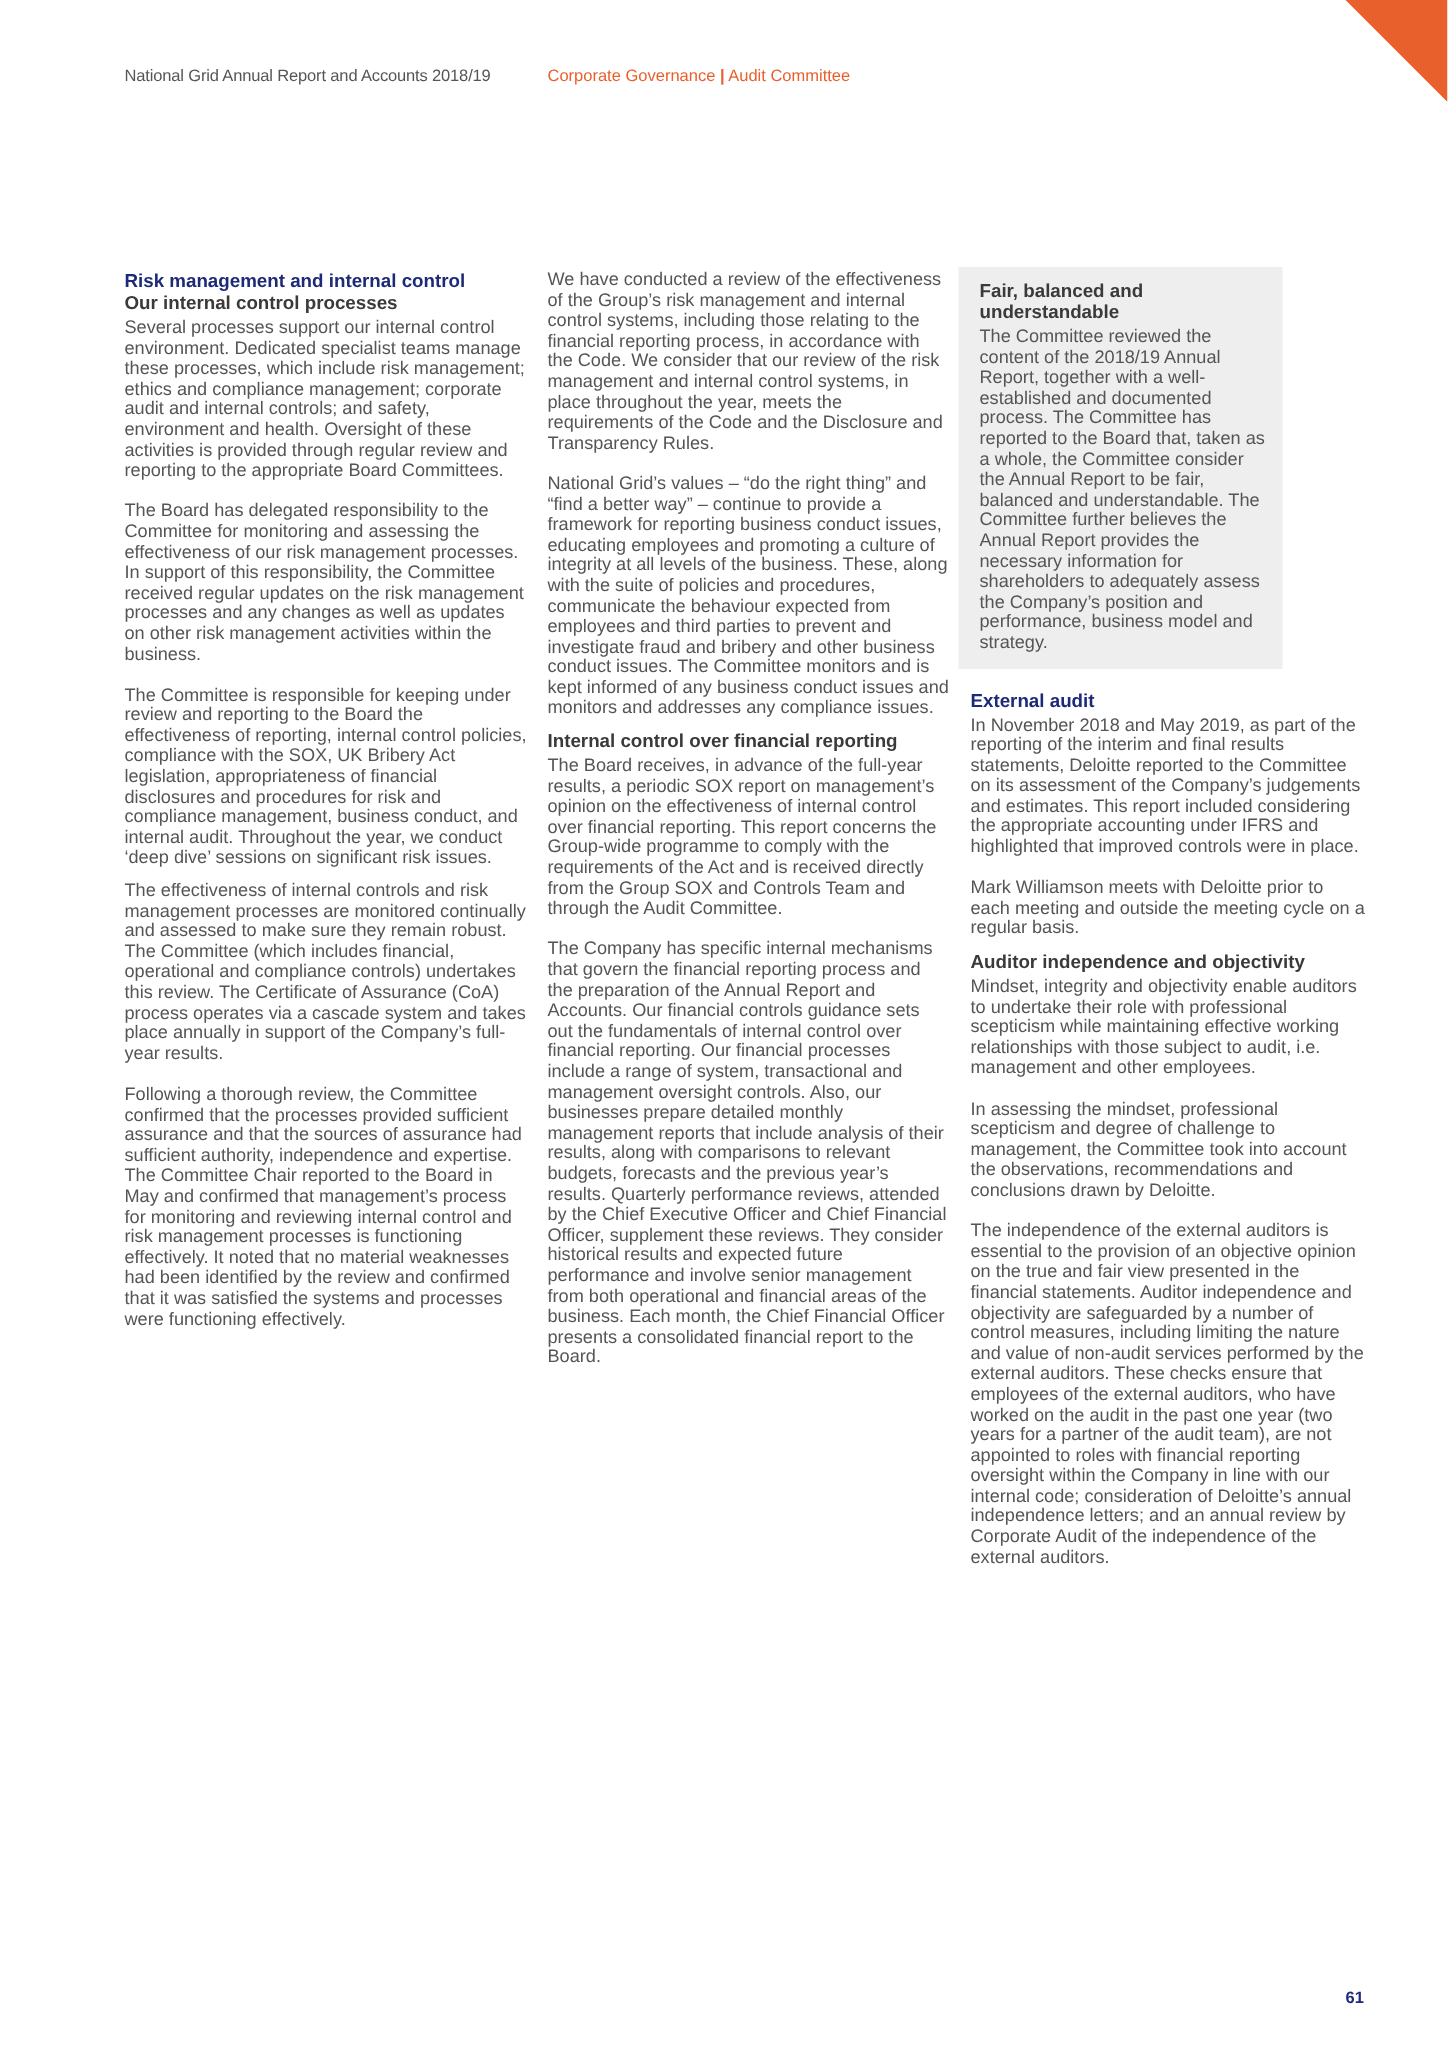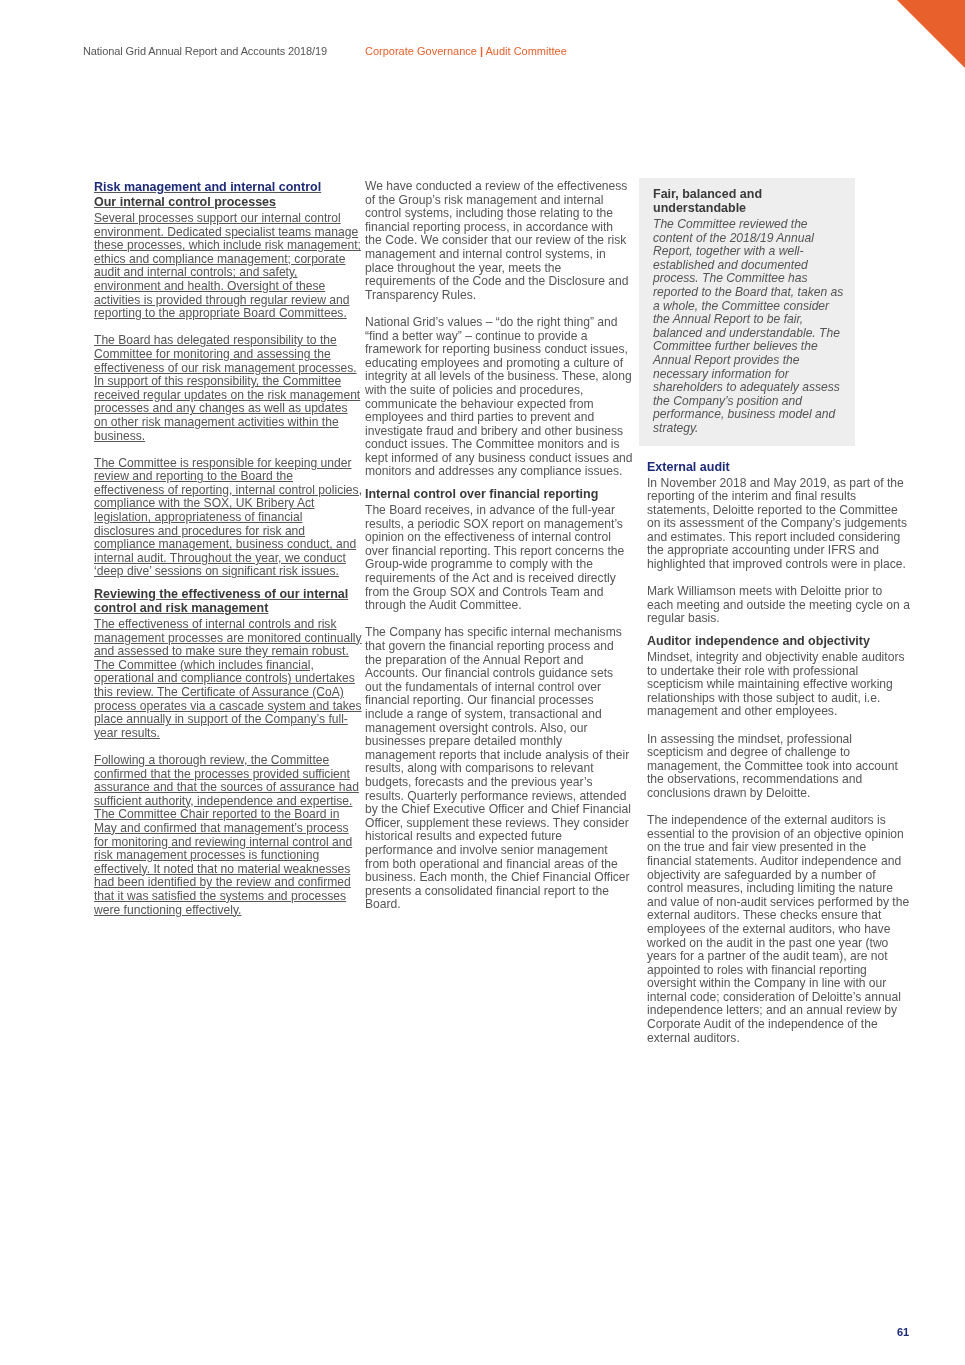--- a/index.html
+++ b/index.html
@@ -16,36 +16,36 @@
       white-space: nowrap; letter-spacing: -0.1px;
     }
     .section-header {
       position: absolute; top: 45px; left: 365px; font-size: 11px; white-space: nowrap;
     }
     .section-header .strong { color: #e8602c; font-weight: normal; }
     .section-header .sep { color: #e8602c; font-weight: bold; }
     .section-header .sub { color: #e8602c; margin-top: 12px; }
 
     .col { position: absolute; top: 180px; width: 268px; font-size: 12.1px; line-height: 13.6px; color: #555555; }
-    .col1 { left: 94px; text-decoration: underline; }
+    .col1 { left: 83px; }
     .col2 { left: 365px; }
     .col3 { left: 647px; width: 263px; }
 
     .h-navy { color: #1c2a78; font-weight: bold; font-size: 12.5px; line-height: 14px; margin-bottom: 3px; }
     .h-dark { color: #3a3a3a; font-weight: bold; font-size: 12.5px; line-height: 14px; margin-bottom: 3px; }
     p { margin-bottom: 13.6px; }
     p.tight { margin-bottom: 8px; }
 
     .col1 .h-navy { margin-bottom: 1px; }
 
     .grey-box {
       background: #eeeeee; margin: 0 0 0 -8px; padding: 9px 8px 10px 14px; width: 216px;
       margin-left: -8px;
     }
-    .grey-box p { margin-bottom: 0; font-style: italic; }
+    .grey-box p { margin-bottom: 0; }
 
     .page-number {
       position: absolute; top: 1326px; left: 897px; font-size: 11px; font-weight: bold; color: #1c2a78;
     }
   </style>
 </head>
 <body>
 
 <div class="corner-triangle"></div>
 
@@ -55,21 +55,20 @@
   <span class="sep">|</span>
   <span class="sub">Audit Committee</span>
 </div>
 
 <div class="col col1">
   <div class="h-navy">Risk management and internal control</div>
   <div class="h-dark">Our internal control processes</div>
   <p>Several processes support our internal control environment. Dedicated specialist teams manage these processes, which include risk management; ethics and compliance management; corporate audit and internal controls; and safety, environment and health. Oversight of these activities is provided through regular review and reporting to the appropriate Board Committees.</p>
   <p>The Board has delegated responsibility to the Committee for monitoring and assessing the effectiveness of our risk management processes. In support of this responsibility, the Committee received regular updates on the risk management processes and any changes as well as updates on other risk management activities within the business.</p>
   <p class="tight">The Committee is responsible for keeping under review and reporting to the Board the effectiveness of reporting, internal control policies, compliance with the SOX, UK Bribery Act legislation, appropriateness of financial disclosures and procedures for risk and compliance management, business conduct, and internal audit. Throughout the year, we conduct ‘deep dive’ sessions on significant risk issues.</p>
-  <div class="h-dark">Reviewing the effectiveness of our internal control and risk management</div>
   <p>The effectiveness of internal controls and risk management processes are monitored continually and assessed to make sure they remain robust. The Committee (which includes financial, operational and compliance controls) undertakes this review. The Certificate of Assurance (CoA) process operates via a cascade system and takes place annually in support of the Company’s full-year results.</p>
   <p>Following a thorough review, the Committee confirmed that the processes provided sufficient assurance and that the sources of assurance had sufficient authority, independence and expertise. The Committee Chair reported to the Board in May and confirmed that management’s process for monitoring and reviewing internal control and risk management processes is functioning effectively. It noted that no material weaknesses had been identified by the review and confirmed that it was satisfied the systems and processes were functioning effectively.</p>
 </div>
 
 <div class="col col2">
   <p>We have conducted a review of the effectiveness of the Group’s risk management and internal control systems, including those relating to the financial reporting process, in accordance with the Code. We consider that our review of the risk management and internal control systems, in place throughout the year, meets the requirements of the Code and the Disclosure and Transparency Rules.</p>
   <p class="tight">National Grid’s values – “do the right thing” and “find a better way” – continue to provide a framework for reporting business conduct issues, educating employees and promoting a culture of integrity at all levels of the business. These, along with the suite of policies and procedures, communicate the behaviour expected from employees and third parties to prevent and investigate fraud and bribery and other business conduct issues. The Committee monitors and is kept informed of any business conduct issues and monitors and addresses any compliance issues.</p>
   <div class="h-dark">Internal control over financial reporting</div>
   <p>The Board receives, in advance of the full-year results, a periodic SOX report on management’s opinion on the effectiveness of internal control over financial reporting. This report concerns the Group-wide programme to comply with the requirements of the Act and is received directly from the Group SOX and Controls Team and through the Audit Committee.</p>
   <p>The Company has specific internal mechanisms that govern the financial reporting process and the preparation of the Annual Report and Accounts. Our financial controls guidance sets out the fundamentals of internal control over financial reporting. Our financial processes include a range of system, transactional and management oversight controls. Also, our businesses prepare detailed monthly management reports that include analysis of their results, along with comparisons to relevant budgets, forecasts and the previous year’s results. Quarterly performance reviews, attended by the Chief Executive Officer and Chief Financial Officer, supplement these reviews. They consider historical results and expected future performance and involve senior management from both operational and financial areas of the business. Each month, the Chief Financial Officer presents a consolidated financial report to the Board.</p>

